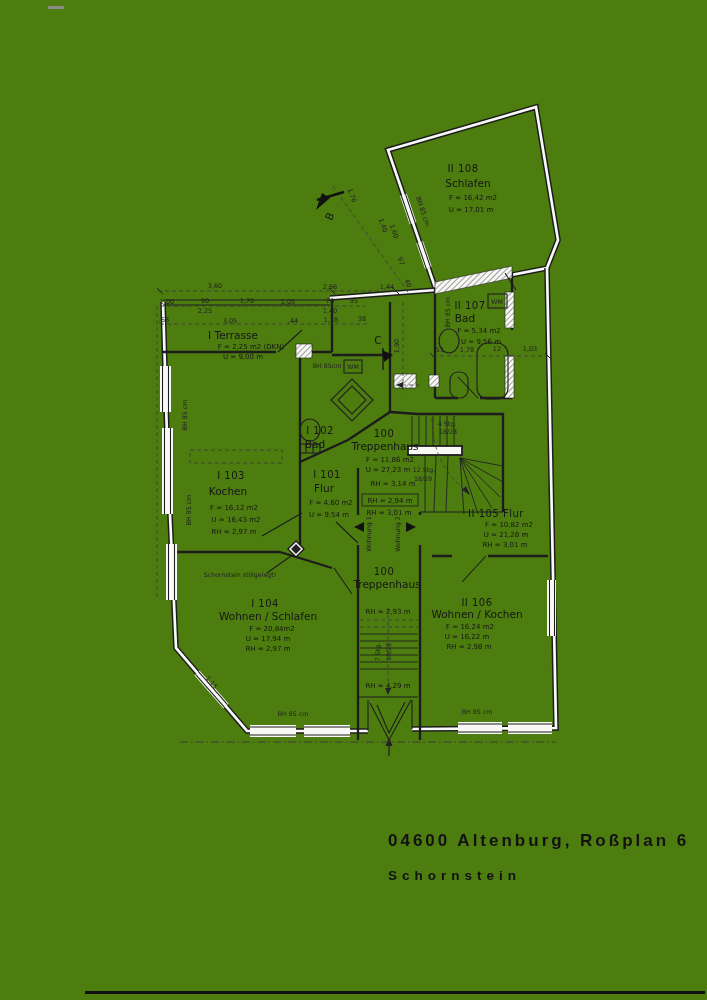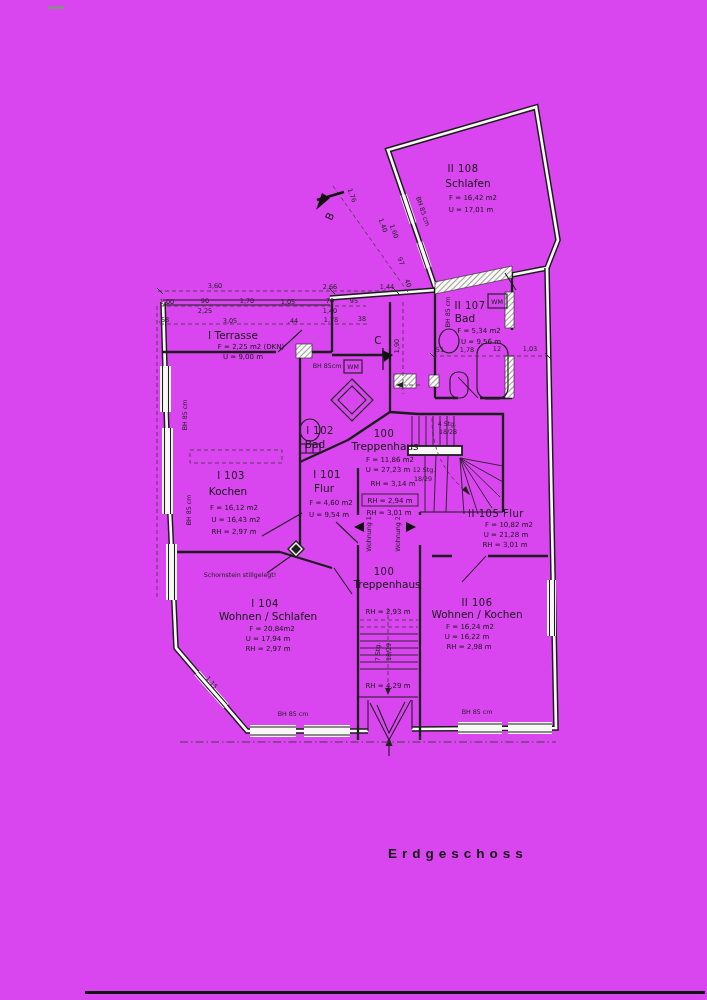--- a/index.html
+++ b/index.html
@@ -1,16 +1,16 @@
 <!DOCTYPE html>
 <html><head>
 <meta charset="utf-8">
 <style>
   html,body{margin:0;padding:0;background:#e9e9e7;}
-  .page{position:relative;width:707px;height:1000px;background:#d946ef;margin:0 auto;overflow:hidden;
+  .page{position:relative;width:707px;height:1000px;background:#4d7c0f;margin:0 auto;overflow:hidden;
         font-family:"DejaVu Sans",sans-serif;}
   svg{position:absolute;left:0;top:0;}
   svg text{fill:#161616;font-family:"DejaVu Sans",sans-serif;}
   .lb{text-anchor:middle;}
   .rid{font-size:10px;letter-spacing:.5px;}
   .rnm{font-size:10.5px;}
   .rv{font-size:7px;}
   .dm{font-size:6.5px;text-anchor:middle;fill:#222;}
   .an{font-size:6.3px;text-anchor:middle;fill:#222;}
   .wob{fill:none;stroke:#1c1c1c;stroke-width:5.6;stroke-linejoin:miter;}
@@ -331,18 +331,19 @@
     <text class="dm" x="350" y="196" transform="rotate(70 350 196)">1,76</text>
     <text class="dm" x="381" y="226" transform="rotate(70 381 226)">1,40</text>
     <text class="dm" x="392" y="232" transform="rotate(70 392 232)">1,60</text>
     <text class="dm" x="399" y="262" transform="rotate(70 399 262)">97</text>
     <text class="dm" x="406" y="284" transform="rotate(70 406 284)">40</text>
     <text class="dm" x="210" y="684" transform="rotate(49 210 684)">1,15</text>
   </g>
 </svg>
 
 <div class="titleblock">
-  <div class="tb3">Erdgeschoss</div>
+  <div class="tb2">04600 Altenburg, Roßplan 6</div>
+  <div class="tb3">Schornstein</div>
 </div>
 
 <div class="botline"></div>
 <div class="topmark"></div>
 </div>
 
 </body></html>

